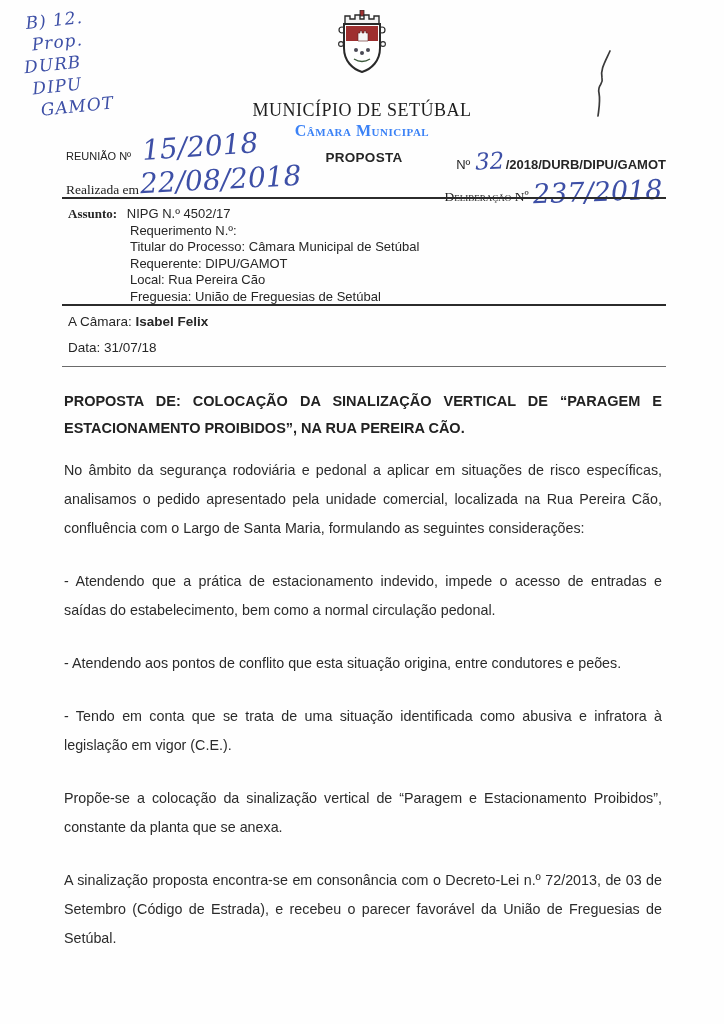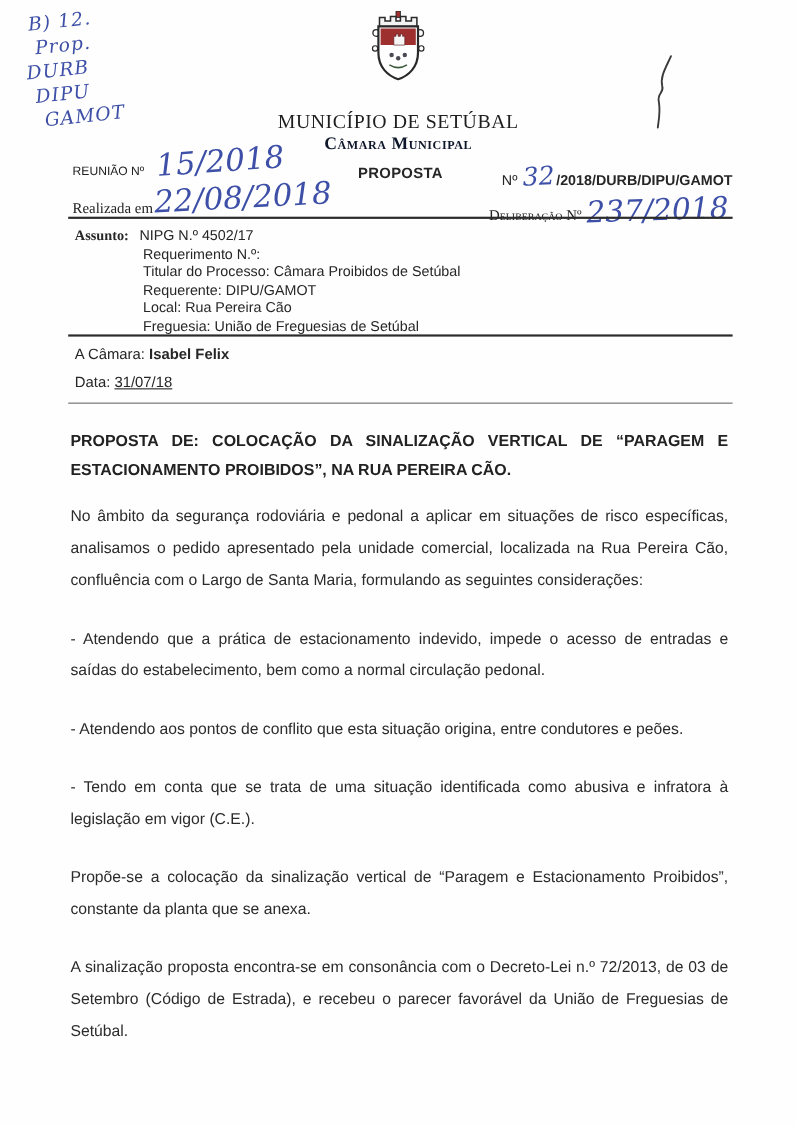--- a/index.html
+++ b/index.html
@@ -38,21 +38,21 @@
   
   .crest { position:absolute; left:50%; top:10px; transform:translateX(-50%); }
   .header-block {
     position:absolute; top:84px; left:0; width:100%;
     text-align:center;
     font-family:"Liberation Serif", serif;
   }
   .muni-title { font-size:18px; letter-spacing:.5px; color:#1e1e1e;margin-top:16px; }
   .chamber-title {
     font-size:16px; font-weight:bold; font-variant:small-caps;
-    letter-spacing:.5px; margin-top:1px; color:#0f172a;
+    letter-spacing:.5px; margin-top:1px; color:#3b82f6;
   }
 
   
   .meta { position:absolute; top:138px; left:62px; width:604px; height:59px; }
   .meta .lbl-sans { font-size:11px; color:#222; }
   .meta .lbl-serif { font-family:"Liberation Serif", serif; font-size:13.5px; color:#222; }
   .meta .sc { font-variant:small-caps; }
   .reuniao-label { position:absolute; left:4px; top:12px; }
   .reuniao-hand  { position:absolute; left:80px; top:-8px; font-size:28px; transform:rotate(-4deg); }
   .proposta-label{ position:absolute; left:50%; top:12px; transform:translateX(-50%);
@@ -75,21 +75,21 @@
   .subject-row { padding-left:62px; line-height:16.6px; }
   .subject-row.first { padding-left:0; }
   .assunto-label { font-family:"Liberation Serif", serif; font-weight:bold; margin-right:6px; }
   .f-label { font-weight:normal; }
   .f-value { font-weight:normal; }
 
   
   .tech { position:absolute; top:314px; left:68px; width:592px; font-size:13.5px; }
   .tech-row1 { font-weight:bold; }
   .tech-row2 { margin-top:11px; }
-  .tech-row2 .f-value { font-weight:normal;text-decoration:underline; }
+  .tech-row2 .f-value { font-weight:normal; }
 
   
   .doc-title {
     position:absolute; top:388px; left:64px; width:598px;
     font-weight:bold; font-size:14.5px; line-height:27px; color:#222;
   }
   .doc-title .t1 { text-align:justify; text-align-last:justify; }
   .doc-title .t2 { text-align:left; }
 
   
@@ -176,21 +176,21 @@
       <span class="assunto-label">Assunto:</span>
       <span class="f-label">NIPG N.º</span>
       <span class="f-value">4502/17</span>
     </div>
     <div class="subject-row">
       <span class="f-label">Requerimento N.º:</span>
       <span class="f-value"></span>
     </div>
     <div class="subject-row">
       <span class="f-label">Titular do Processo:</span>
-      <span class="f-value">Câmara Proibidos de Setúbal</span>
+      <span class="f-value">Câmara Municipal de Setúbal</span>
     </div>
     <div class="subject-row">
       <span class="f-label">Requerente:</span>
       <span class="f-value">DIPU/GAMOT</span>
     </div>
     <div class="subject-row">
       <span class="f-label">Local:</span>
       <span class="f-value">Rua Pereira Cão</span>
     </div>
     <div class="subject-row">

